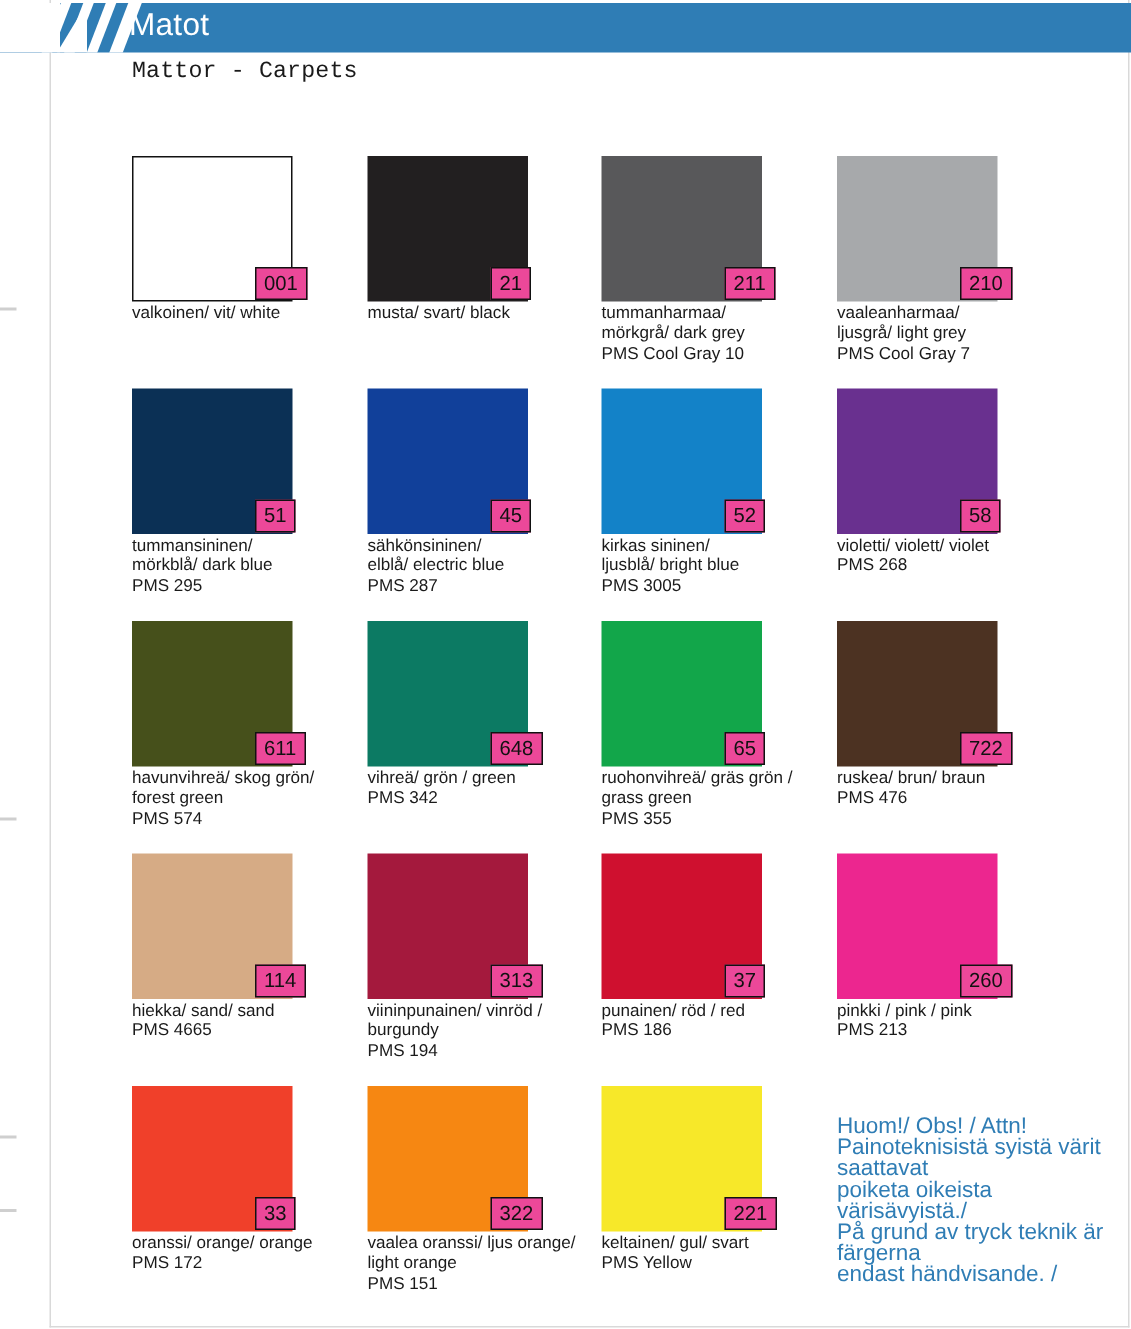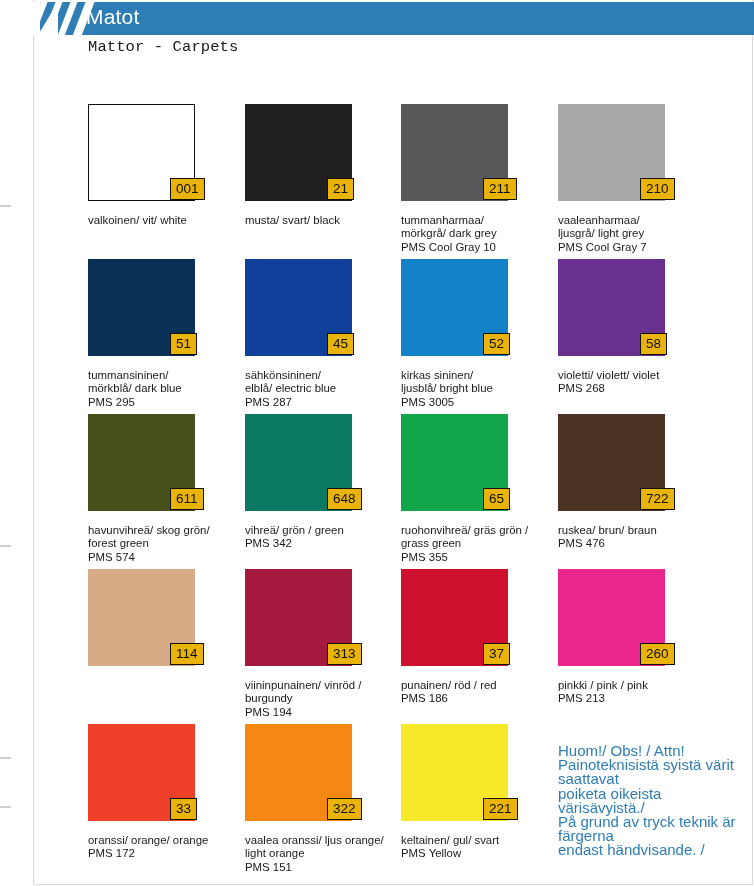--- a/index.html
+++ b/index.html
@@ -127,32 +127,32 @@
   .swatch.outlined {
     border: 1px solid #111111;
   }
   .badge {
     position: absolute;
     left: 82px;
     top: 74px;
     min-width: 18px;
     height: 22px;
     padding: 0 5px;
-    background: #eab308;
+    background: #ec4899;
     border: 1px solid #111111;
     box-sizing: border-box;
     font-size: 13.5px;
     line-height: 20px;
     text-align: center;
     color: #111111;
     white-space: nowrap;
     z-index: 3;
   }
   .caption {
-    margin-top: 13px;
+    margin-top: 2px;
     font-size: 11.4px;
     line-height: 13.4px;
     color: #1a1a1a;
     width: 152px;
     white-space: pre-line;
   }
 
   
   .note {
     position: absolute;
@@ -306,20 +306,22 @@
 PMS 476</div>
       </div>
     </div>
 
     <div class="row">
       <div class="cell c0">
         <div class="swatch-wrap">
           <div class="swatch" style="background: rgb(214, 171, 133);"></div>
           <div class="badge">114</div>
         </div>
+        <div class="caption">hiekka/ sand/ sand
+PMS 4665</div>
       </div>
       <div class="cell c1">
         <div class="swatch-wrap">
           <div class="swatch" style="background: rgb(164, 25, 61);"></div>
           <div class="badge">313</div>
         </div>
         <div class="caption">viininpunainen/ vinröd /
 burgundy
 PMS 194</div>
       </div>

